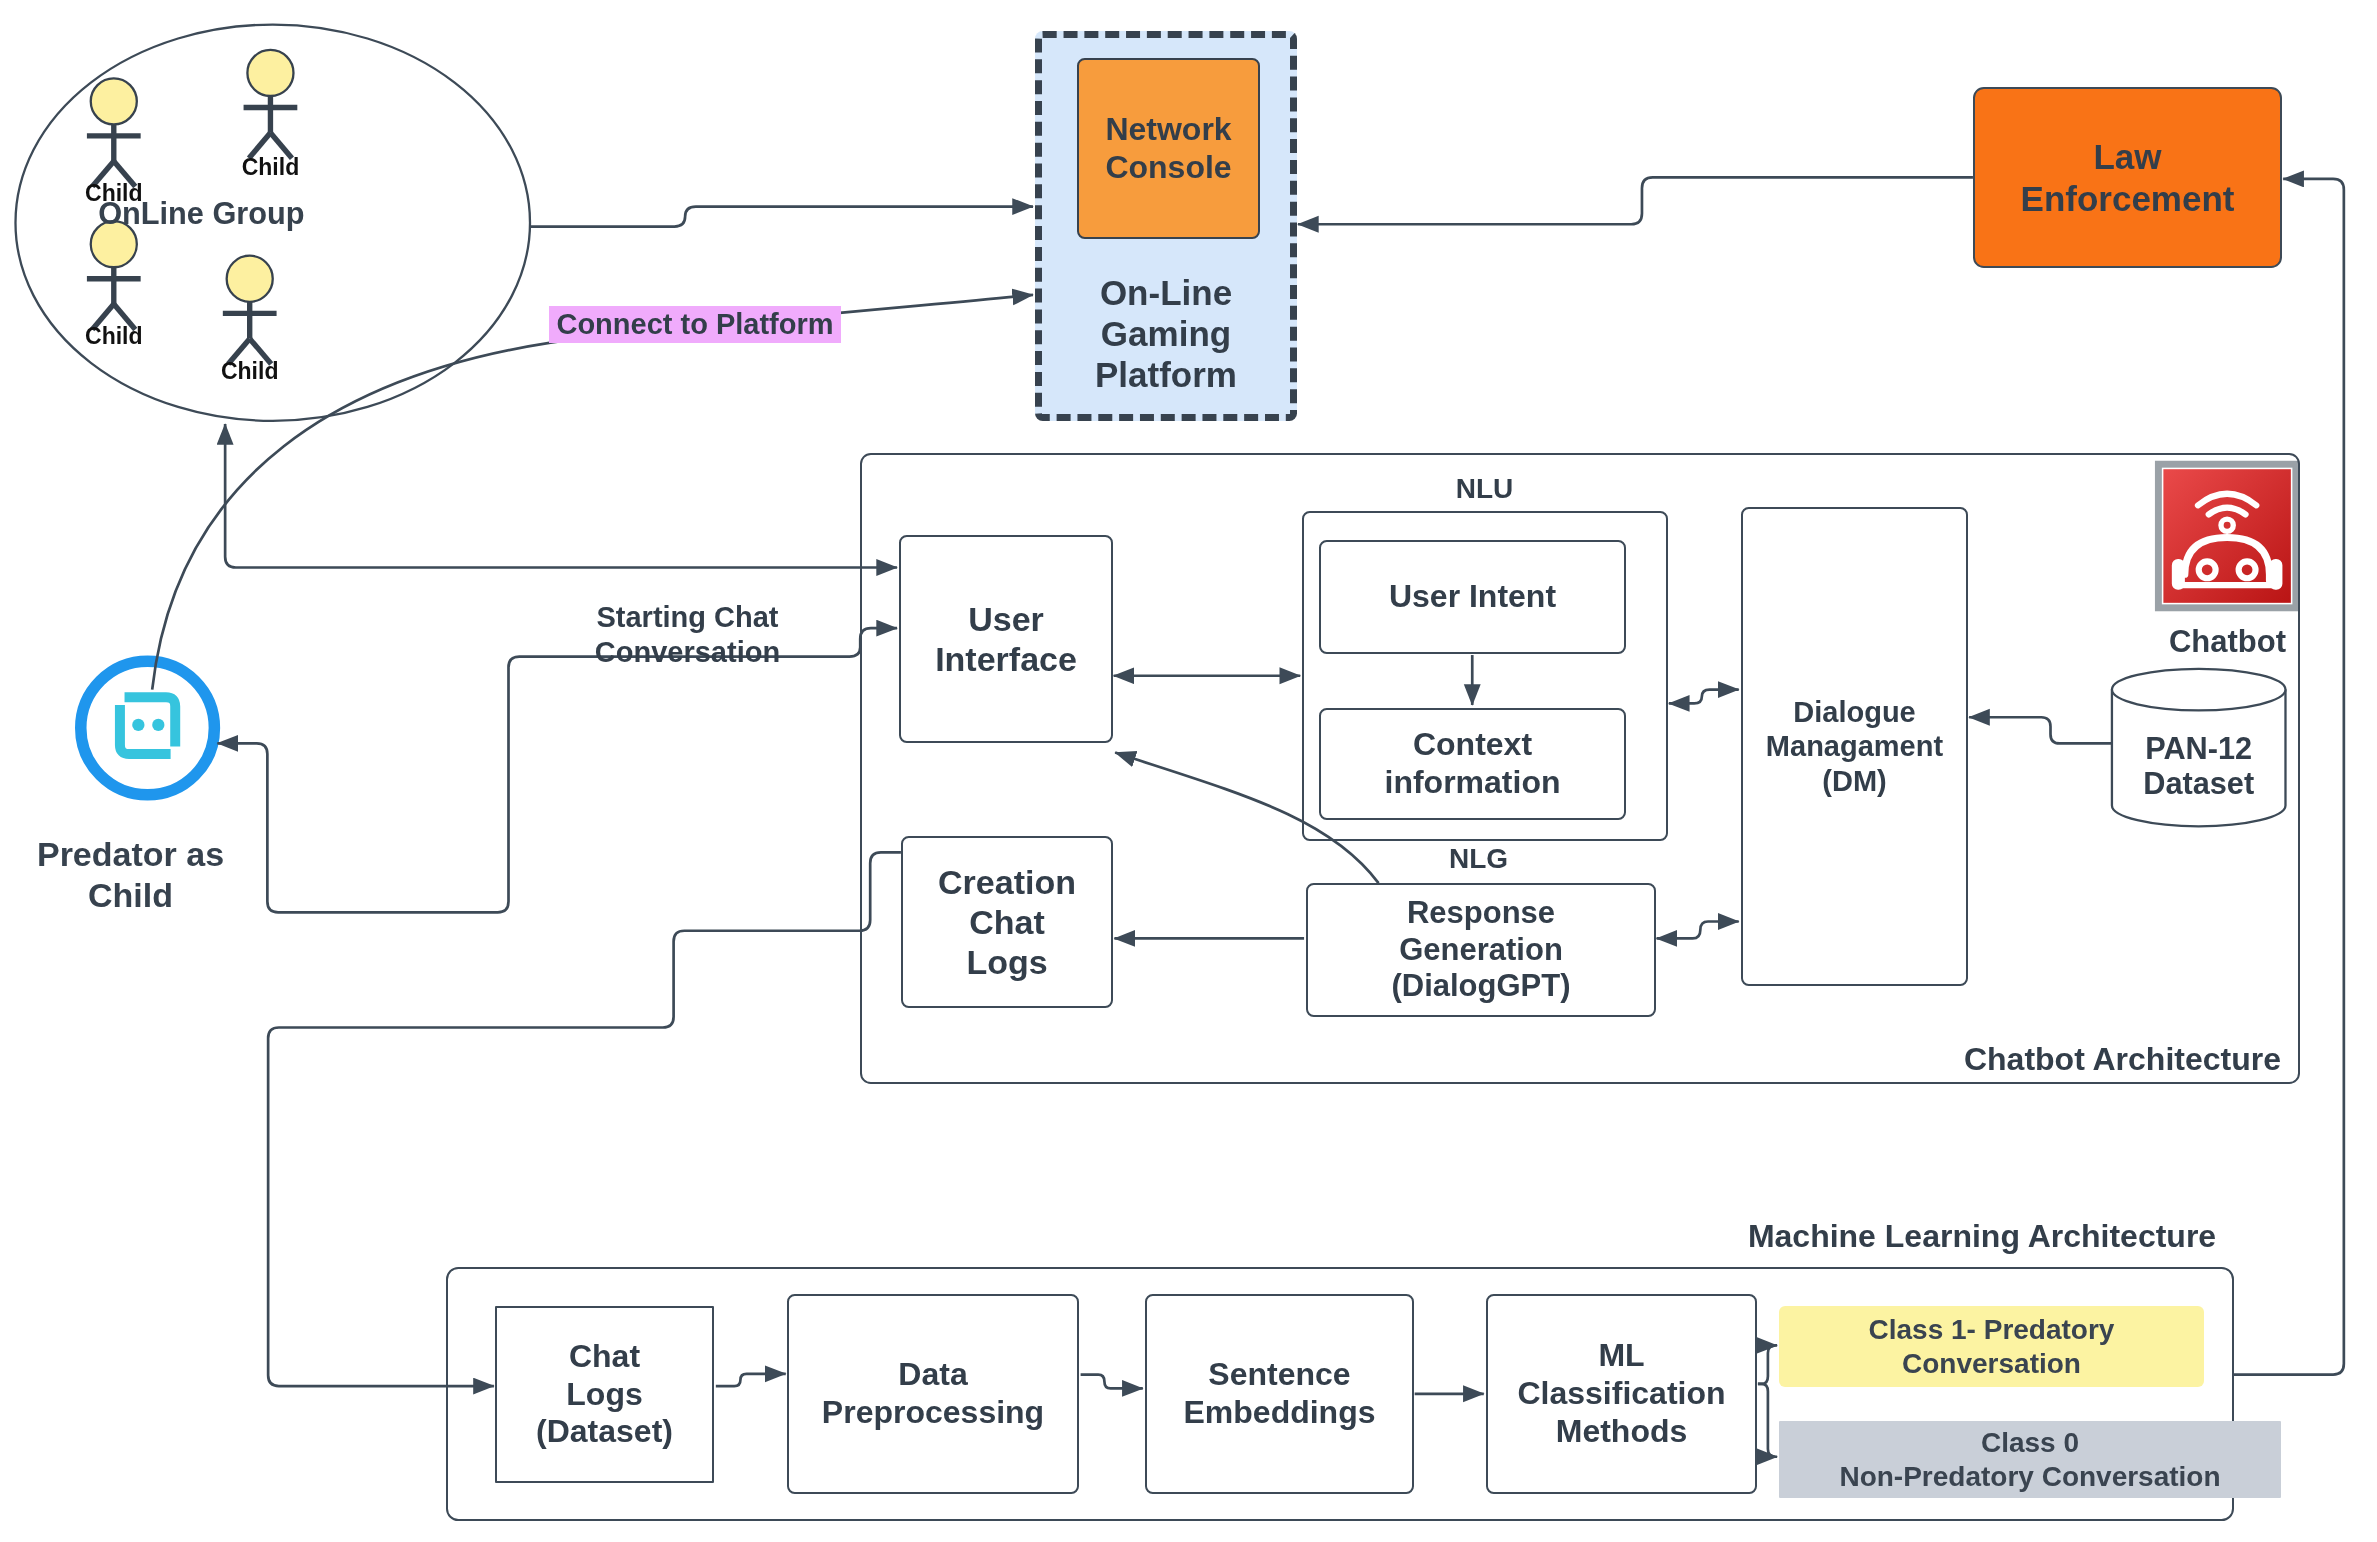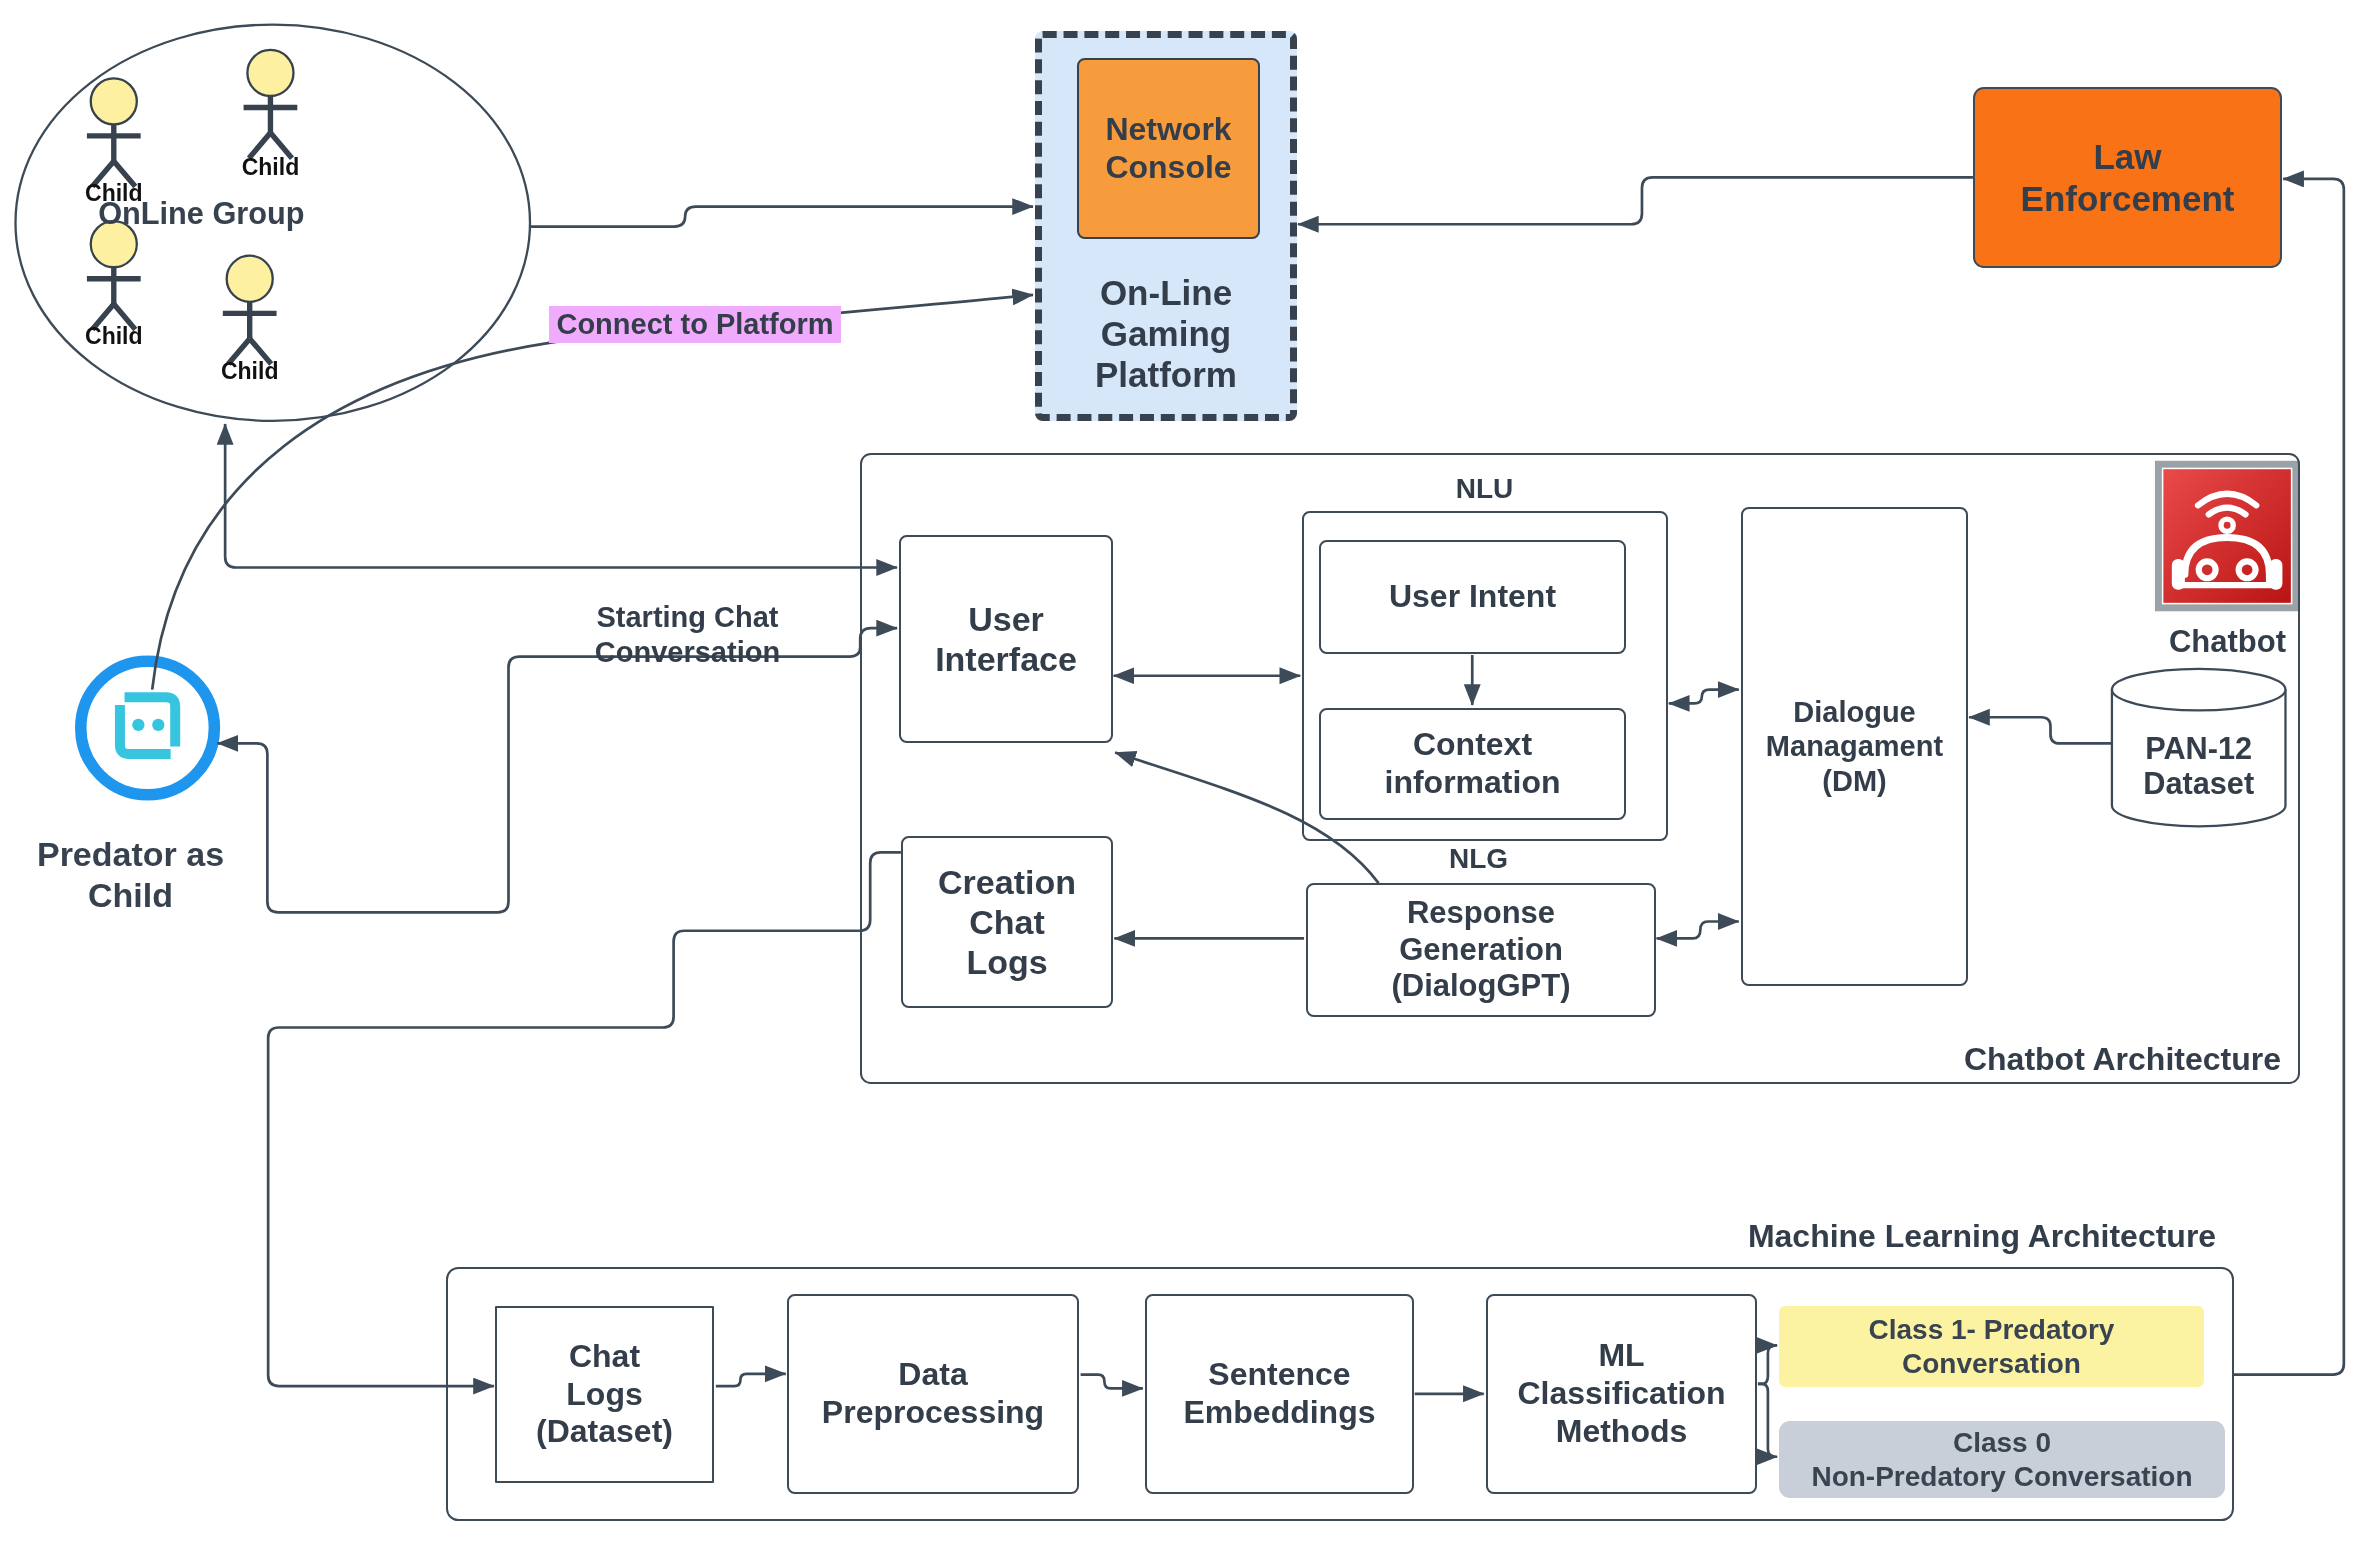--- a/index.html
+++ b/index.html
@@ -201,21 +201,21 @@
   <div class="box node" style="left:1145px;top:1294px;width:269px;height:200px;border-radius:7.7px;font-size:32px;">
     <span class="inner" style="width:230px;">Sentence Embeddings</span>
   </div>
   <div class="box node" style="left:1486px;top:1294px;width:271px;height:200px;border-radius:7.7px;font-size:32px;">
     <span class="inner" style="width:230px;">ML Classification Methods</span>
   </div>
 
   <div class="box" style="left:1779px;top:1306px;width:425px;height:81px;background:#fcf3a2;border-radius:6.1px;font-size:28px;color:#3a4450;">
     <span class="inner" style="width:330px;">Class 1- Predatory Conversation</span>
   </div>
-  <div class="box" style="left:1779px;top:1421px;width:446px;height:77px;background:#c9cfd8;border-radius:11px;font-size:28px;color:#3a4450;">
+  <div class="box" style="left:1779px;top:1421px;width:502px;height:77px;background:#c9cfd8;border-radius:1px;font-size:28px;color:#3a4450;">
     <span class="inner">
       <span style="display:block;">Class 0</span>
       <span style="display:block;">Non-Predatory Conversation</span>
     </span>
   </div>
 
 </div>
 
 
 </body></html>

